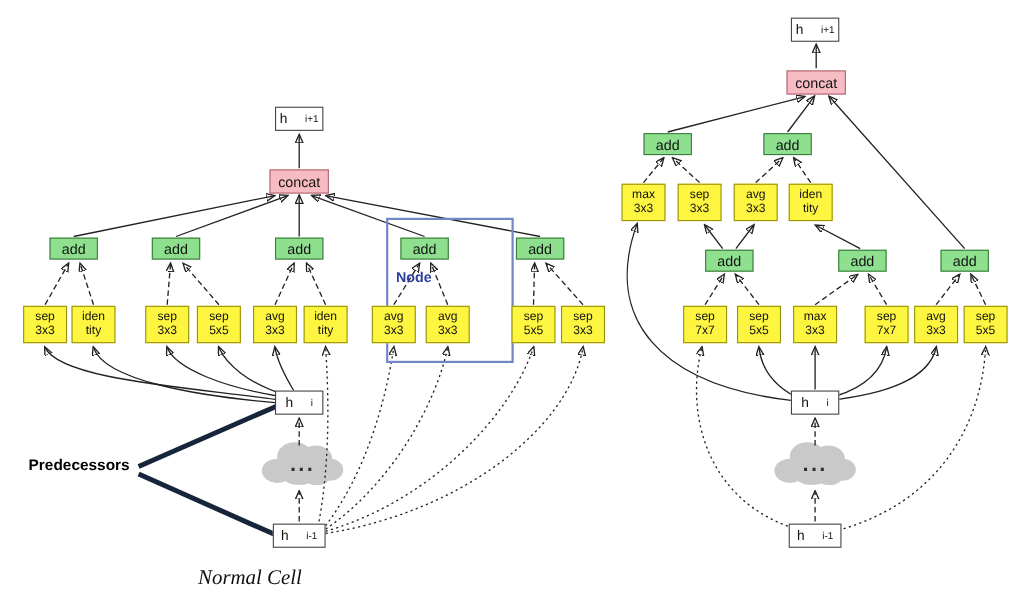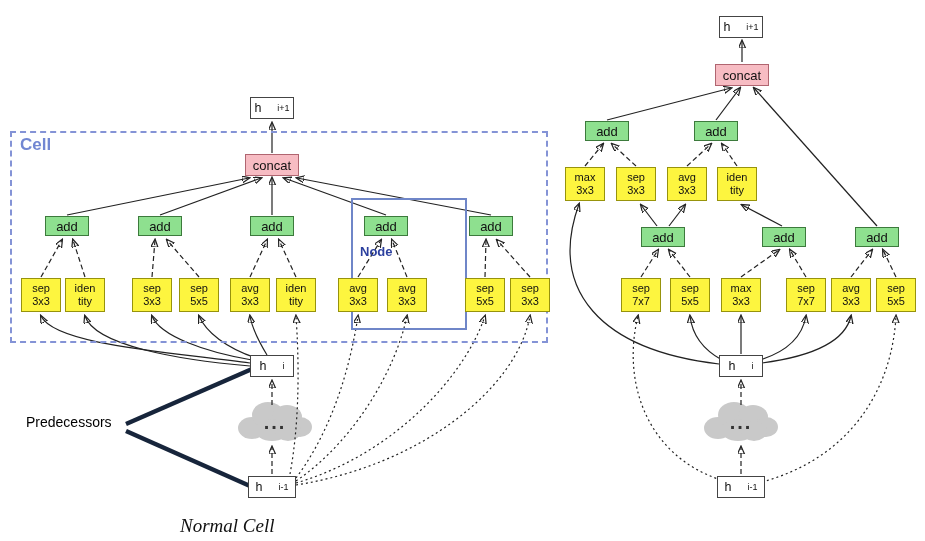--- a/index.html
+++ b/index.html
@@ -58,21 +58,21 @@
     border: 2px solid var(--node-border, #6f86c8);
     margin-left: 24px;
   }
   .node-rect .node-label {
     position:absolute; left:7px; top:44px;
     color: var(--node-label, #2b3f9e);
     font-weight:bold; font-size:13px;
   }
   .predecessors {
     position:absolute; z-index:2;
-    font-weight:normal; font-size:14px; color:#000;
+    font-weight:bold; font-size:14px; color:#000;
   }
   .caption {
     position:absolute; z-index:2; width:180px; 
     font-family: "Liberation Serif", serif; font-style: italic;
     font-size: 19px; color:#111;
   }
   .cloud-dots {
     position:absolute; z-index:3; width:44px; text-align:center;
     font-weight:bold; font-size:20px; letter-spacing:2px; color:#333;
   }
@@ -172,23 +172,20 @@
       <path class="arrow dashed" d="M896,277 L883,250"></path>
       <path class="arrow dashed" d="M741,405 L741,381"></path>
       <path class="arrow dashed" d="M741,474 L741,447"></path>
     </g>
     <g>
       <path class="arrow dotted" d="M721,480 C645,455 622,380 638,316"></path>
       <path class="arrow dotted" d="M762,482 C850,458 892,390 896,316"></path>
     </g>
   </svg>
 
-  <div class="cell-rect" style="left:10px; top:131px; width:538px; height:212px;">
-    <span class="cell-label">Cell</span>
-  </div>
 
   <div class="node-rect" style="left:327px; top:198px; width:116px; height:132px;">
     <span class="node-label">Node</span>
   </div>
 
   <div class="box hbox" style="left:250px; top:97px; width:44px; height:22px;">
     <span>h</span>
       <sub>i+1</sub>
   </div>
 

